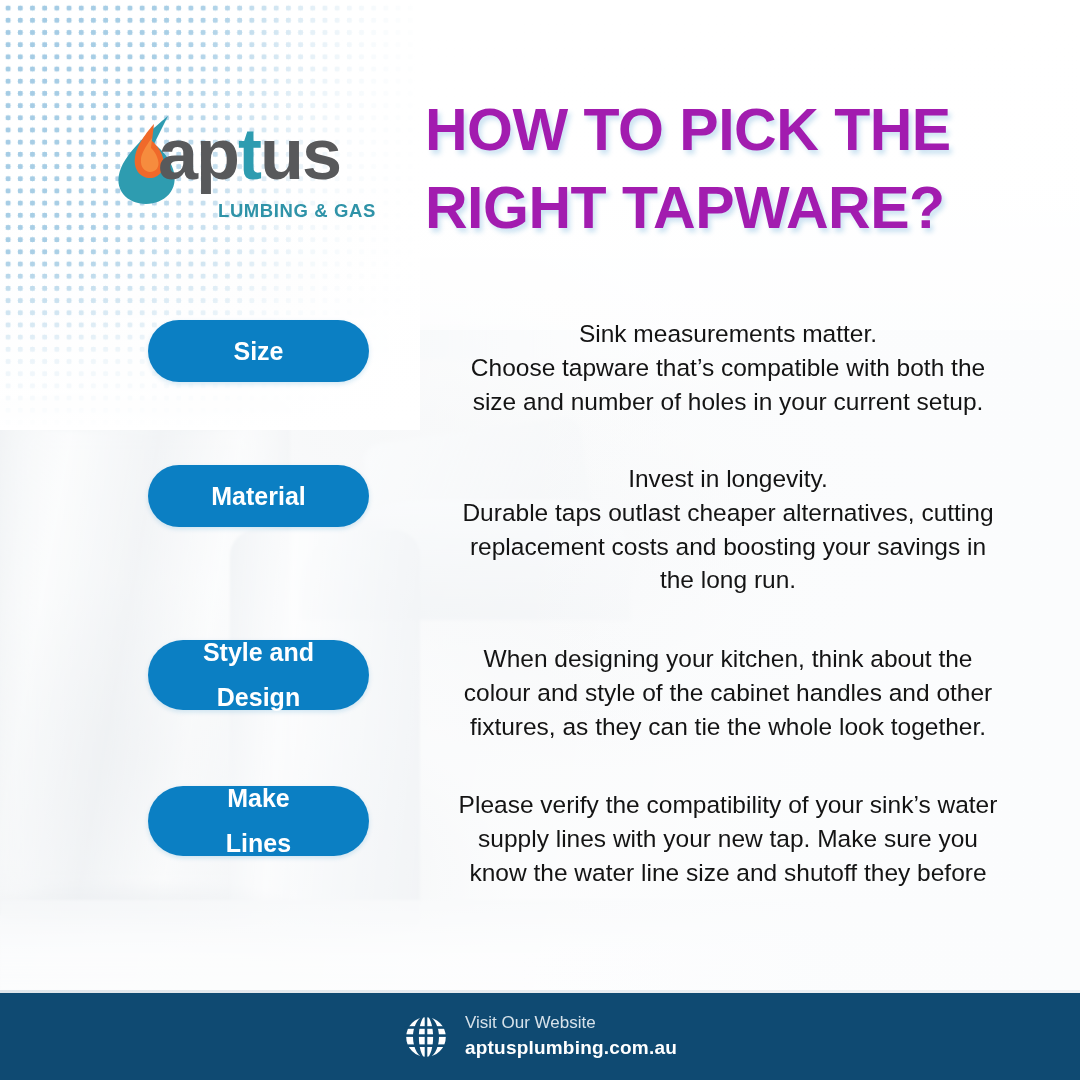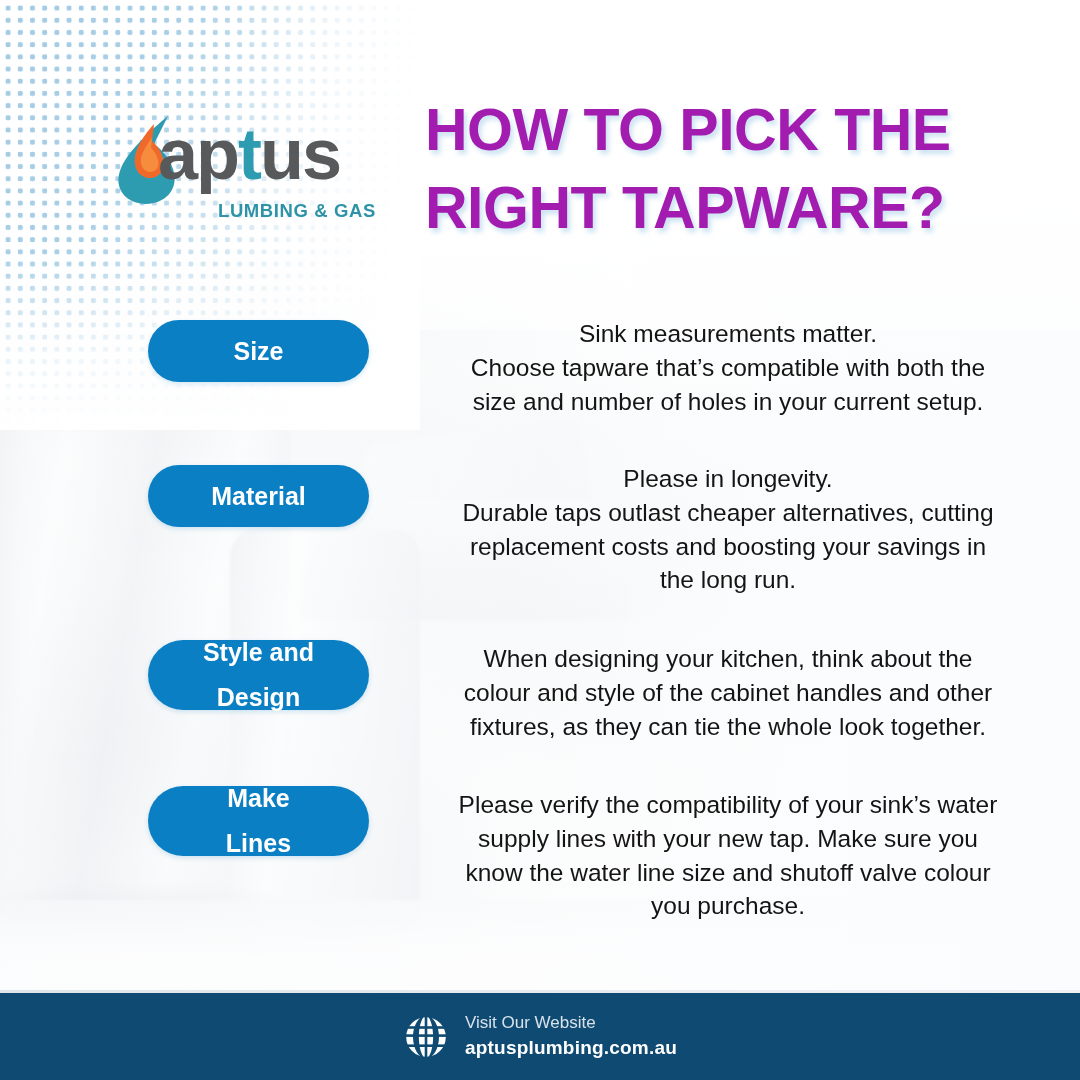--- a/index.html
+++ b/index.html
@@ -234,21 +234,21 @@
       <span class="ln">Choose tapware that’s compatible with both the</span>
       <span class="ln">size and number of holes in your current setup.</span>
     </div>
   </div>
 
   <div class="row" style="top:465px;">
     <div class="pill" style="top:0;height:62px;">
       <span>Material</span>
     </div>
     <div class="body" style="top:-3px;">
-      <span class="ln">Please in longevity.</span>
+      <span class="ln">Invest in longevity.</span>
       <span class="ln">Durable taps outlast cheaper alternatives, cutting</span>
       <span class="ln">replacement costs and boosting your savings in</span>
       <span class="ln">the long run.</span>
     </div>
   </div>
 
   <div class="row" style="top:640px;">
     <div class="pill two-line" style="top:0;height:70px;flex-direction:column;justify-content:center;">
       <span>Style and</span>
       <span>Design</span>
@@ -261,22 +261,21 @@
   </div>
 
   <div class="row" style="top:786px;">
     <div class="pill two-line" style="top:0;height:70px;flex-direction:column;justify-content:center;">
       <span>Make</span>
       <span>Lines</span>
     </div>
     <div class="body" style="top:2px;">
       <span class="ln">Please verify the compatibility of your sink’s water</span>
       <span class="ln">supply lines with your new tap. Make sure you</span>
-      <span class="ln">know the water line size and shutoff valve colour</span>
-      <span class="ln">you purchase.</span>
+      <span class="ln">know the water line size and shutoff they before</span>
     </div>
   </div>
 
   <div class="footer-divider"></div>
 
   <div class="footer">
     <span class="globe">
       <svg viewBox="0 0 46 46" width="46" height="46" aria-hidden="true">
         <circle cx="23" cy="23" r="21" fill="#ffffff"></circle>
         <g fill="#0f4a72">

